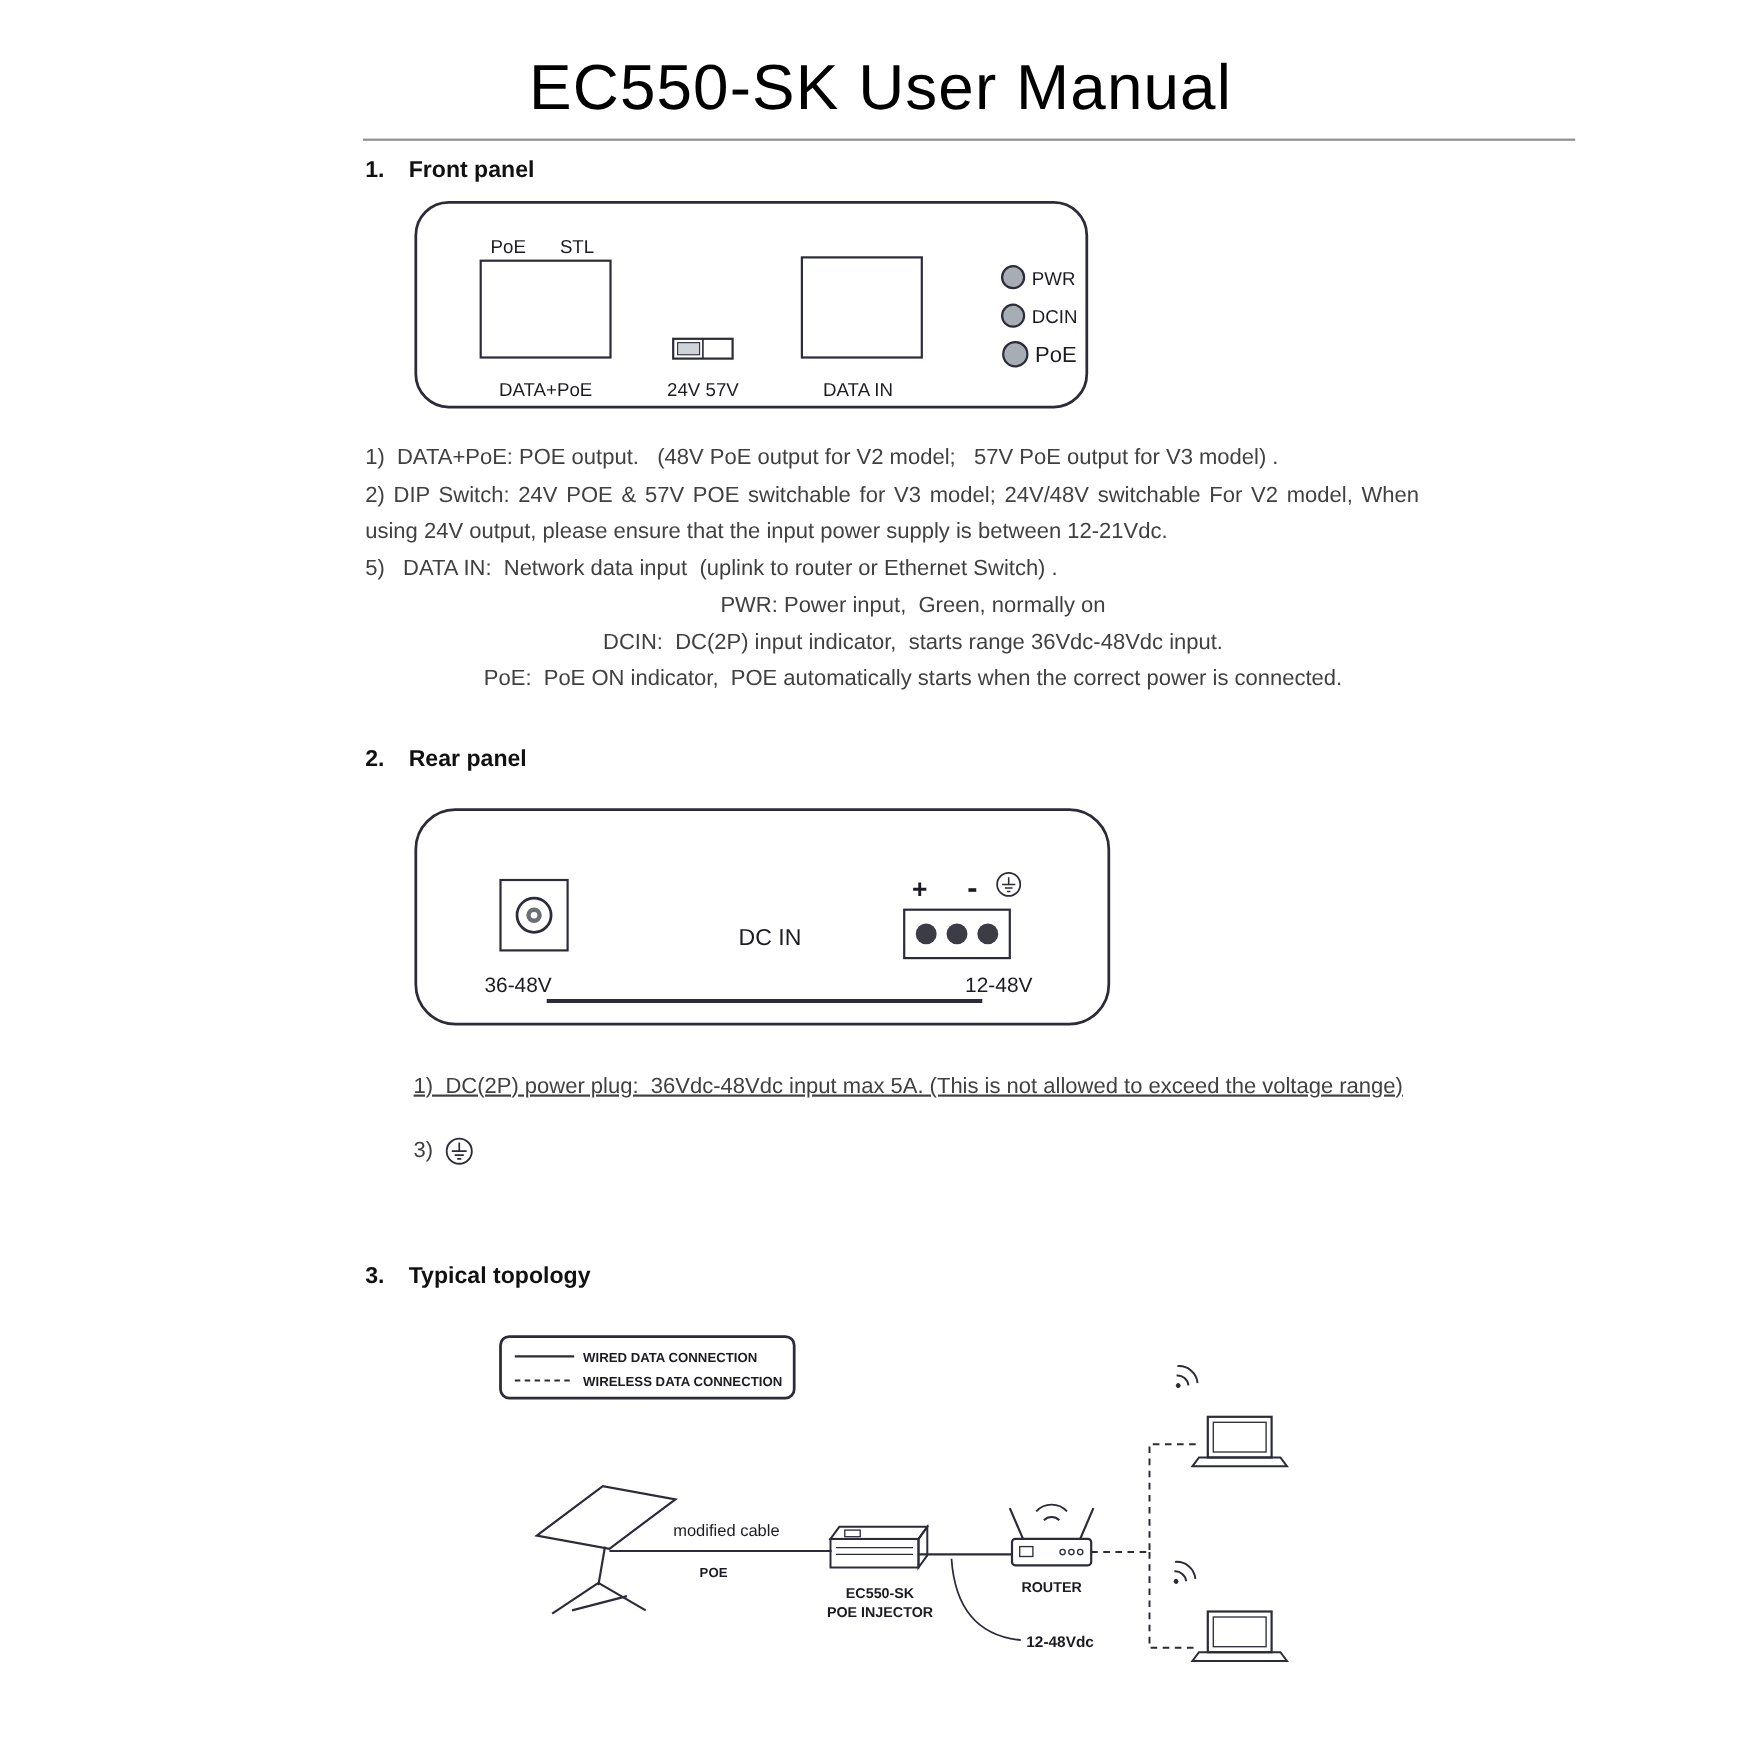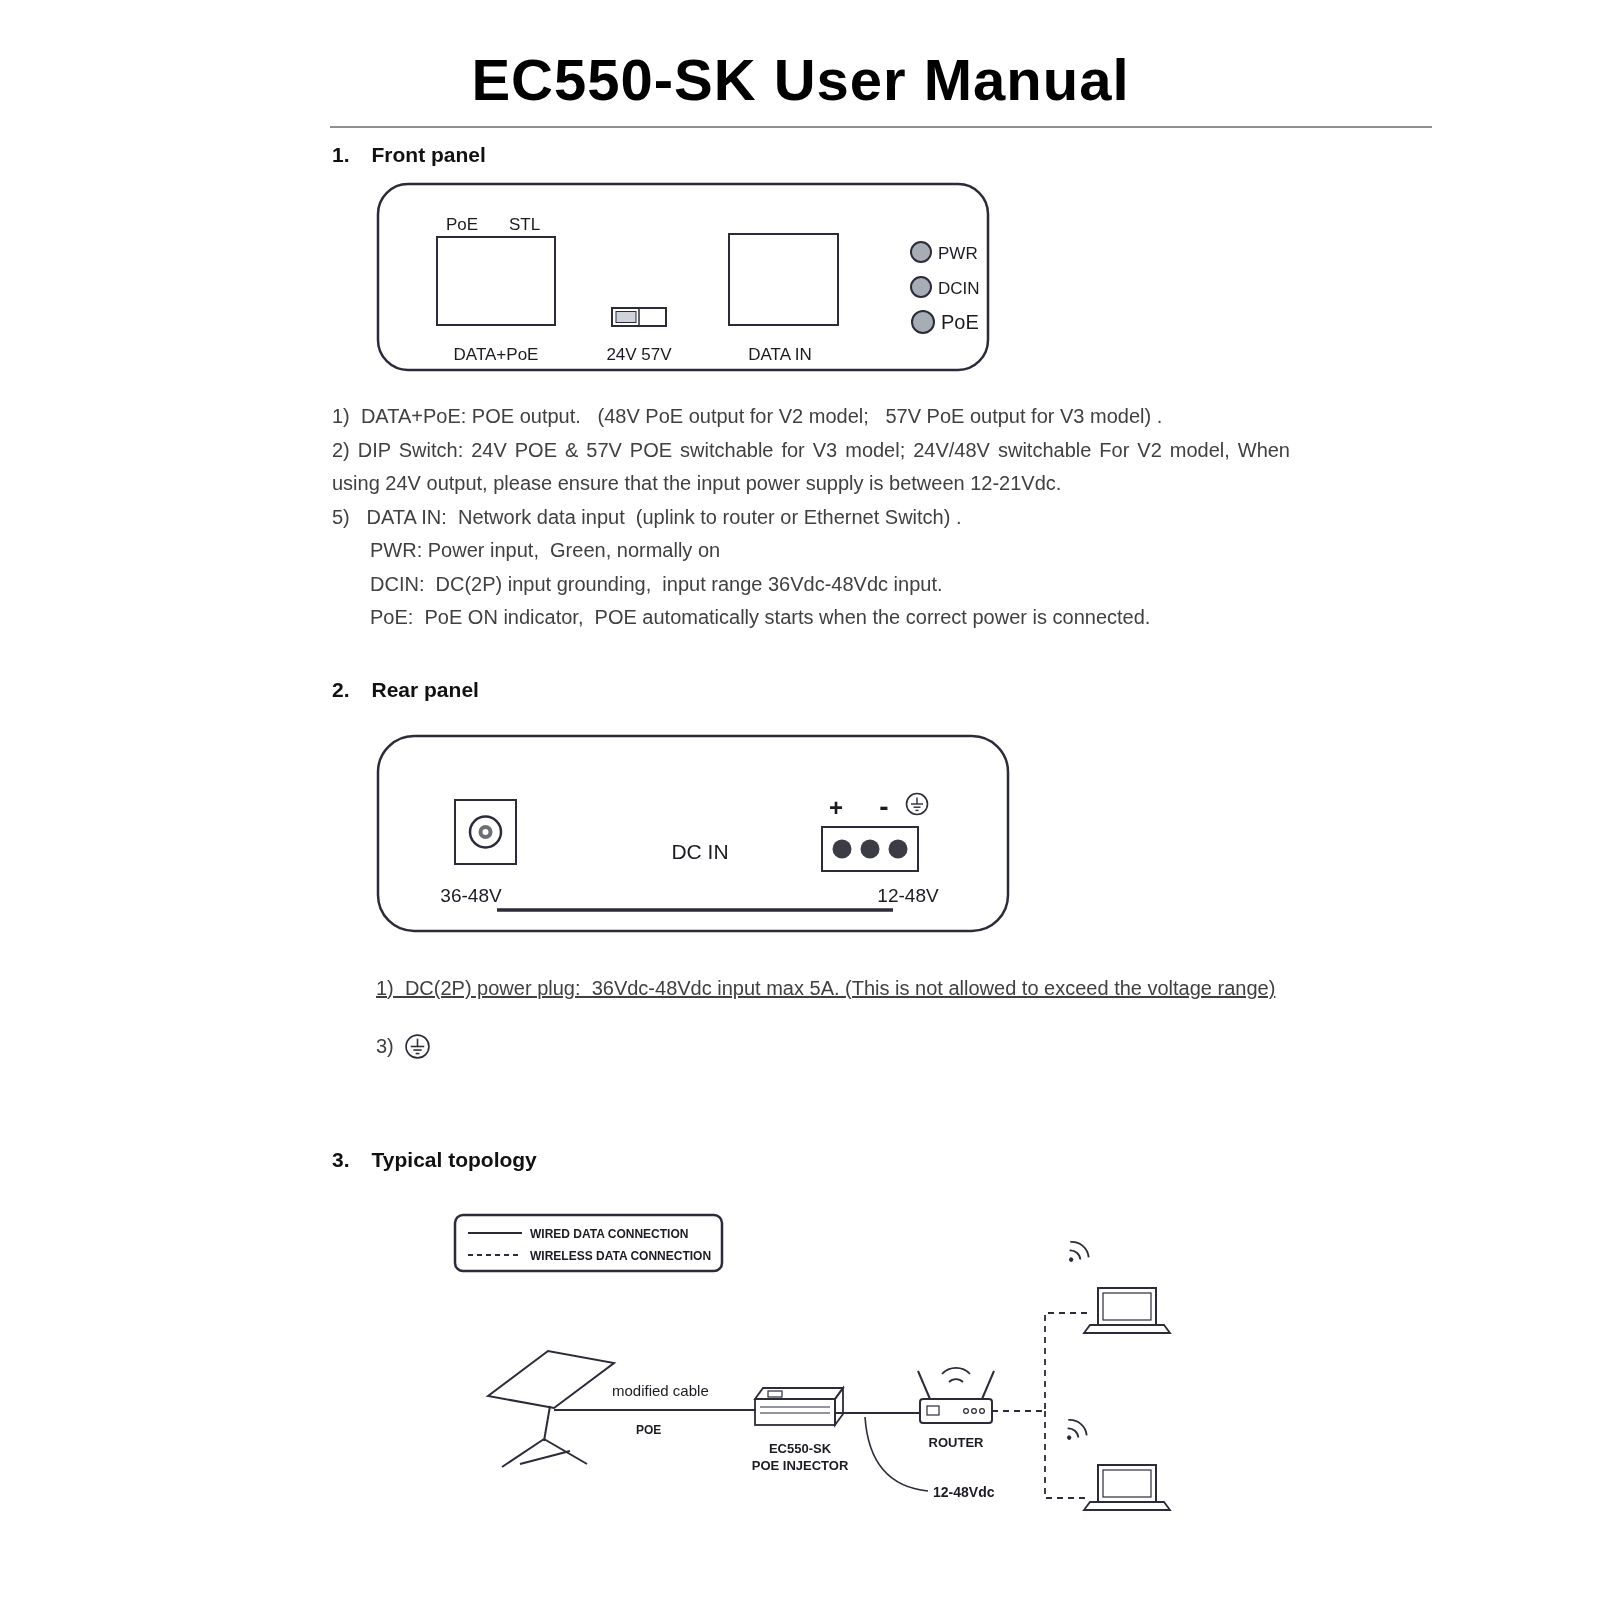--- a/index.html
+++ b/index.html
@@ -5,28 +5,28 @@
   * { margin:0; padding:0; box-sizing:border-box; }
   html,body { background:#ffffff; }
   body {
     width:1601px; height:1601px; position:relative;
     font-family:"Liberation Sans", sans-serif; color:#141414;
     overflow:hidden;
   }
   .abs { position:absolute; }
   .page-title {
     top:46px; left:0; width:100%; text-align:center;
-    font-size:58px; font-weight:700; letter-spacing:1px; color:#000;
+    font-size:58px; font-weight:400; letter-spacing:1px; color:#000;
   }
   .title-divider { top:126px; left:330px; width:1102px; height:2px; background:#8f8f8f; }
   .sec-head { display:flex; gap:22px; font-size:21px; font-weight:700; color:#111; }
   .notes { font-size:20px; line-height:33.5px; color:#404040; }
   .notes p { white-space:pre-wrap; }
   .notes p.justify { white-space:normal; text-align:justify; }
-  .notes .sub { padding-left:38px; }
+  .notes .sub { padding-left:38px;text-align:center; }
   .hang { padding-left:38px; text-indent:-38px;text-decoration:underline; }
   .ground-row { display:flex; align-items:center; gap:10px; margin-top:24px; white-space:pre-wrap; }
   .ground-row svg { flex:0 0 auto; }
   b { font-weight:400; }
   svg text { font-family:"Liberation Sans", sans-serif; fill:#1b1b22; }
   svg .ln { stroke:#2b2b3a; fill:none; }
 </style>
 </head>
 <body>
 
@@ -62,21 +62,21 @@
   <text x="562" y="112" font-size="17">DCIN</text>
   <circle cx="547" cy="140" r="11" fill="#a7adb5" stroke="#2b2b3a" stroke-width="2"></circle>
   <text x="565" y="147" font-size="20">PoE</text>
 </svg>
 
 <div class="abs notes" style="left:332px; top:400px; width:958px;">
   <p>1)  DATA+PoE: POE output.   (48V PoE output for V2 model;   57V PoE output for V3 model) .</p>
   <p class="justify"><span>2)  DIP Switch:  24V POE &amp; 57V POE switchable for V3 model; 24V/48V switchable For V2 model, When using 24V output, please ensure that the input power supply is between </span><b>12-21Vdc</b><span>.</span></p>
   <p>5)   DATA IN:  Network data input  (uplink to router or Ethernet Switch) .</p>
   <p class="sub">PWR: Power input,  Green, normally on</p>
-  <p class="sub">DCIN:  DC(2P) input grounding,  input range 36Vdc-48Vdc input.</p>
+  <p class="sub">DCIN:  DC(2P) input indicator,  starts range 36Vdc-48Vdc input.</p>
   <p class="sub">PoE:  PoE ON indicator,  POE automatically starts when the correct power is connected.</p>
 </div>
 
 <div class="abs sec-head" style="left:332px; top:678px;">
   <span>2.</span>
   <span>Rear panel</span>
 </div>
 
 <svg class="abs" style="left:376px; top:734px;" width="636" height="202" viewBox="0 0 636 202">
   <rect x="2" y="2" width="630" height="195" rx="36" class="ln" stroke-width="2.5"></rect>

